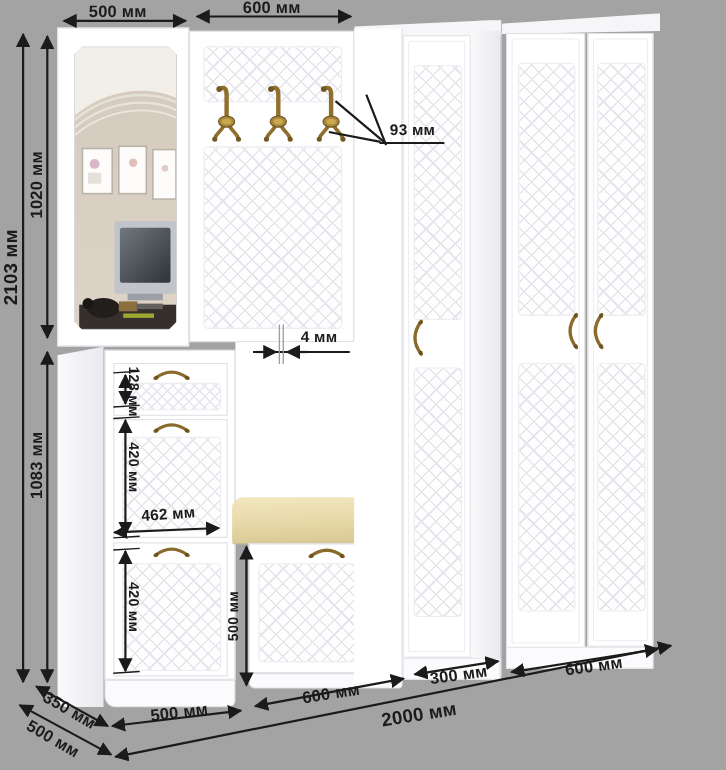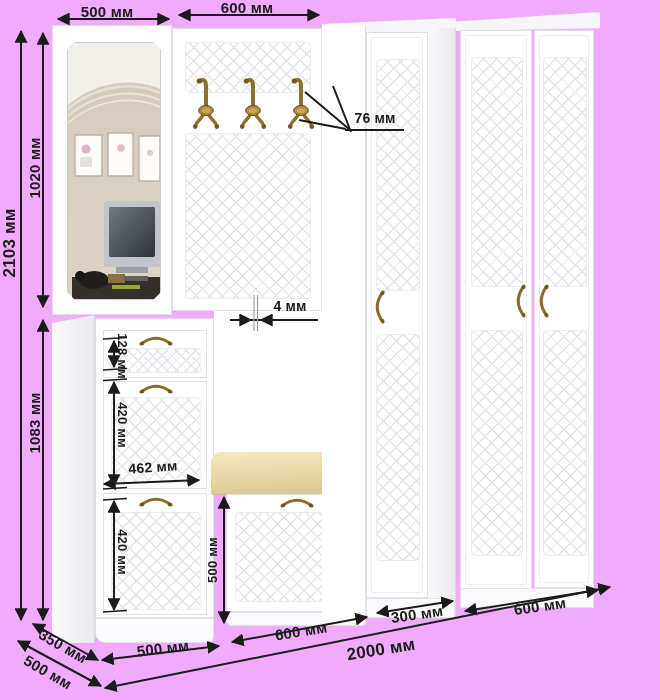--- a/index.html
+++ b/index.html
@@ -1,16 +1,16 @@
 <!DOCTYPE html>
 <html><head>
 <meta charset="utf-8">
 <style>
   html,body{margin:0;padding:0;background:#ffffff;}
-  #scene{position:relative;width:660px;height:700px;background:#f0abfc;overflow:hidden;
+  #scene{position:relative;width:660px;height:700px;background:#a3a3a3;overflow:hidden;
          font-family:"Liberation Sans",sans-serif;}
   .abs{position:absolute;}
   
   .panel{position:absolute;background:#ffffff;border:1px solid #e0e0e6;box-sizing:border-box;}
   .quilt{position:absolute;box-sizing:border-box;border:1px solid #ececf1;border-radius:4px;
          background-color:#fefefe;
          background-image:
            repeating-linear-gradient(45deg, transparent 0 8px, #e6e6ec 8px 9.4px),
            repeating-linear-gradient(135deg, transparent 0 8px, #e6e6ec 8px 9.4px);}
   .quilt-small{background-image:
@@ -244,21 +244,21 @@
     </g>
   </svg>
 
   <div class="dim" style="left:107px;top:11px;transform:translate(-50%,-50%);">500 мм</div>
   <div class="dim" style="left:247px;top:7px;transform:translate(-50%,-50%);">600 мм</div>
 
   <div class="dim big" style="left:10px;top:243px;transform:translate(-50%,-50%) rotate(-90deg);">2103 мм</div>
   <div class="dim" style="left:34px;top:168px;transform:translate(-50%,-50%) rotate(-90deg);">1020 мм</div>
   <div class="dim" style="left:34px;top:423px;transform:translate(-50%,-50%) rotate(-90deg);">1083 мм</div>
 
-  <div class="dim mid" style="left:375px;top:118px;transform:translate(-50%,-50%);">76 мм</div>
+  <div class="dim mid" style="left:375px;top:118px;transform:translate(-50%,-50%);">93 мм</div>
   <div class="dim mid" style="left:290px;top:306px;transform:translate(-50%,-50%);">4 мм</div>
 
   <div class="dim small" style="left:122px;top:356px;transform:translate(-50%,-50%) rotate(90deg);">128 мм</div>
   <div class="dim small" style="left:122px;top:425px;transform:translate(-50%,-50%) rotate(90deg);">420 мм</div>
   <div class="dim mid" style="left:153px;top:467px;transform:translate(-50%,-50%) rotate(-4deg);">462 мм</div>
   <div class="dim small" style="left:122px;top:552px;transform:translate(-50%,-50%) rotate(90deg);">420 мм</div>
   <div class="dim small" style="left:212px;top:560px;transform:translate(-50%,-50%) rotate(-90deg);">500 мм</div>
 
   <div class="dim" style="left:163px;top:648px;transform:translate(-50%,-50%) rotate(-7deg);">500 мм</div>
   <div class="dim" style="left:301px;top:631px;transform:translate(-50%,-50%) rotate(-9deg);">600 мм</div>

